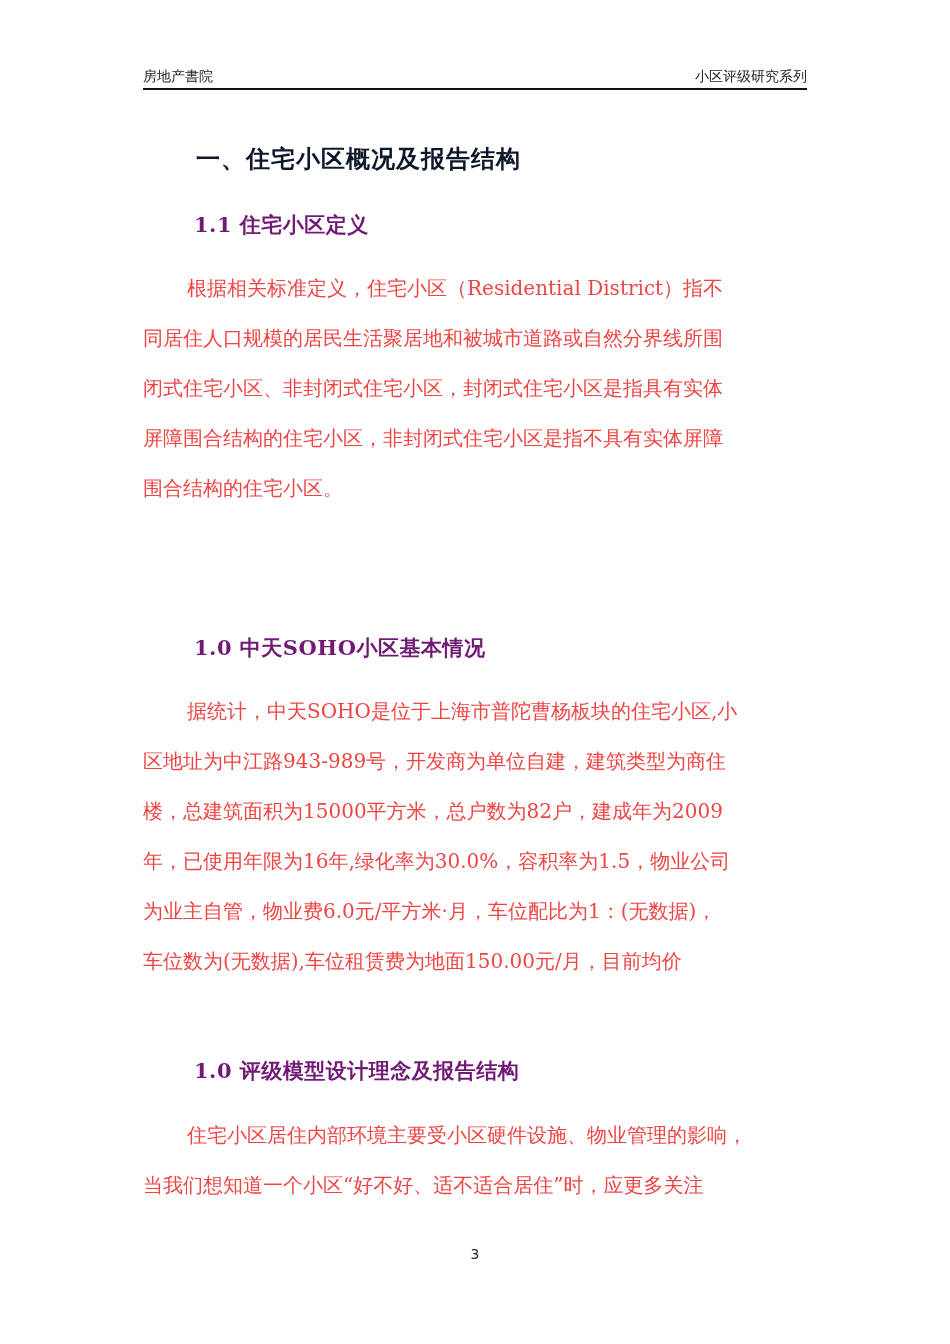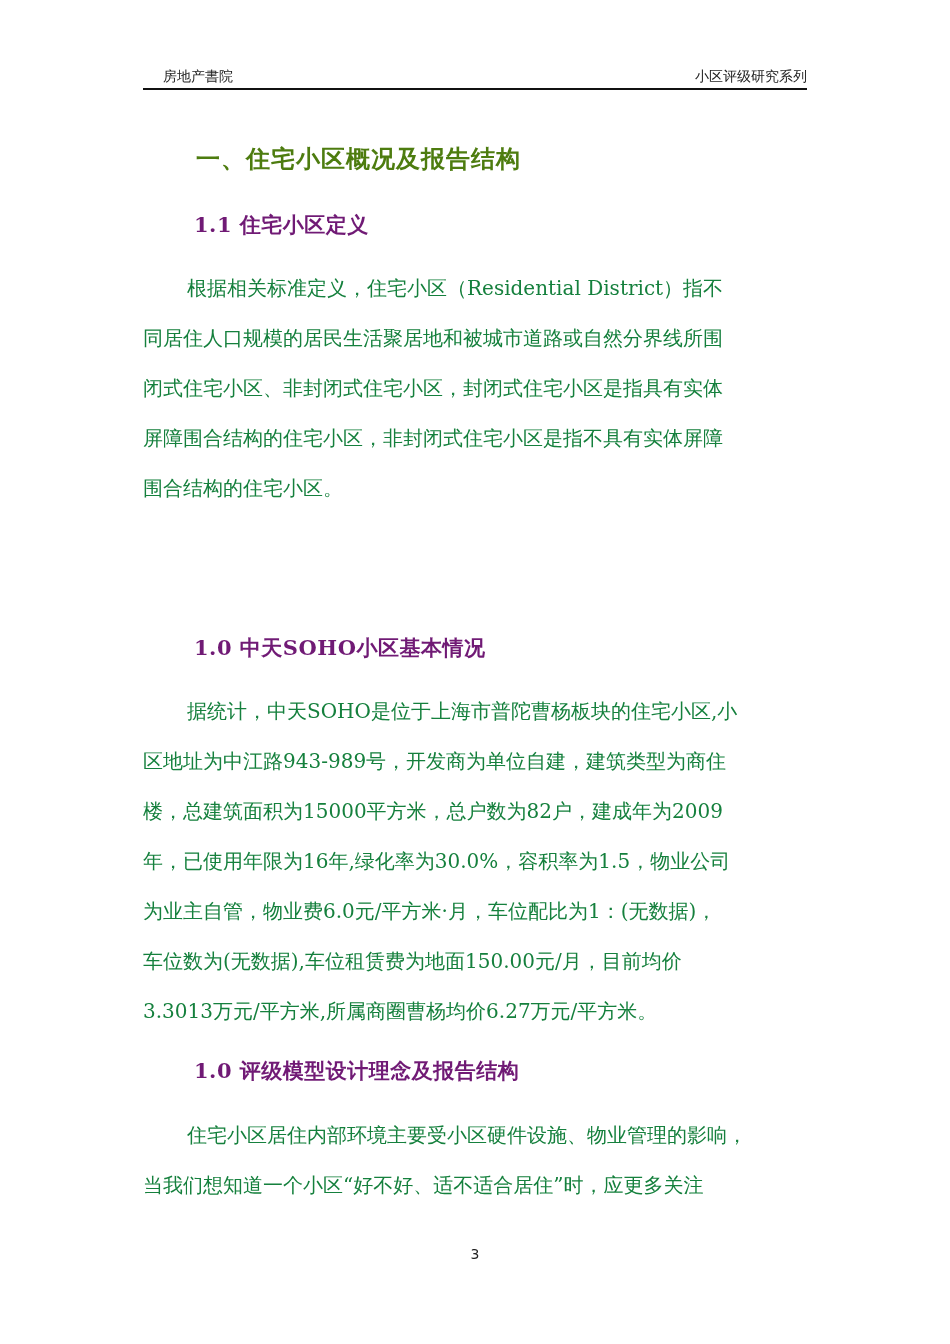--- a/index.html
+++ b/index.html
@@ -1,33 +1,33 @@
 <!DOCTYPE html>
 <html><head>
 <meta charset="utf-8">
 <style>
   html, body { margin: 0; padding: 0; background: #ffffff; }
   body { width: 950px; height: 1344px; position: relative; overflow: hidden; color: #111; }
   .page { position: absolute; left: 0; top: 0; width: 950px; height: 1344px; background: #fff; }
   .header { position: absolute; left: 143px; top: 66px; width: 664px; height: 22px;
     font-family: "DejaVu Sans", sans-serif; font-size: 14px; color: #222; }
-  .header .left { position: absolute; left: 0; top: 2px; margin-left: 20px; }
+  .header .left { position: absolute; left: 0; top: 2px; }
   .header .right { position: absolute; right: 0; top: 2px; }
   .header-rule { position: absolute; left: 143px; top: 88px; width: 664px; height: 2px; background: #111; }
 
   .h1 { position: absolute; left: 196px; top: 143px; font-family: "DejaVu Sans", sans-serif;
-    font-size: 24px; font-weight: bold; color: #4d7c0f; letter-spacing: 1px; }
+    font-size: 24px; font-weight: bold; color: #0f172a; letter-spacing: 1px; }
   .h2 { position: absolute; left: 194px; font-family: "DejaVu Serif", serif; font-size: 21px;
     font-weight: bold; color: #701a75; letter-spacing: 0.5px; }
   .h2.s1 { top: 211px; }
   .h2.s2 { top: 634px; }
   .h2.s3 { top: 1057px; }
 
   .para { position: absolute; left: 143px; width: 664px; font-family: "DejaVu Serif", serif;
-    font-size: 20px; color: #15803d; }
+    font-size: 20px; color: #ef4444; }
   .para .line { display: block; height: 50px; line-height: 30px; white-space: nowrap; }
   .para .line.first { padding-left: 44px; }
   .para.p1 { top: 273px; }
   .para.p2 { top: 696px; }
   .para.p3 { top: 1120px; }
 
   .footer { position: absolute; left: 0; width: 950px; top: 1246px; text-align: center;
     font-family: "DejaVu Sans", sans-serif; font-size: 14px; color: #222; }
 </style>
 </head>
@@ -52,21 +52,20 @@
   </div>
 
   <div class="h2 s2">1.0 中天SOHO小区基本情况</div>
   <div class="para p2">
     <span class="line first">据统计，中天SOHO是位于上海市普陀曹杨板块的住宅小区,小</span>
     <span class="line">区地址为中江路943-989号，开发商为单位自建，建筑类型为商住</span>
     <span class="line">楼，总建筑面积为15000平方米，总户数为82户，建成年为2009</span>
     <span class="line">年，已使用年限为16年,绿化率为30.0%，容积率为1.5，物业公司</span>
     <span class="line">为业主自管，物业费6.0元/平方米·月，车位配比为1：(无数据)，</span>
     <span class="line">车位数为(无数据),车位租赁费为地面150.00元/月，目前均价</span>
-    <span class="line">3.3013万元/平方米,所属商圈曹杨均价6.27万元/平方米。</span>
   </div>
 
   <div class="h2 s3">1.0 评级模型设计理念及报告结构</div>
   <div class="para p3">
     <span class="line first">住宅小区居住内部环境主要受小区硬件设施、物业管理的影响，</span>
     <span class="line">当我们想知道一个小区“好不好、适不适合居住”时，应更多关注</span>
   </div>
 
   <div class="footer">3</div>
 </div>

